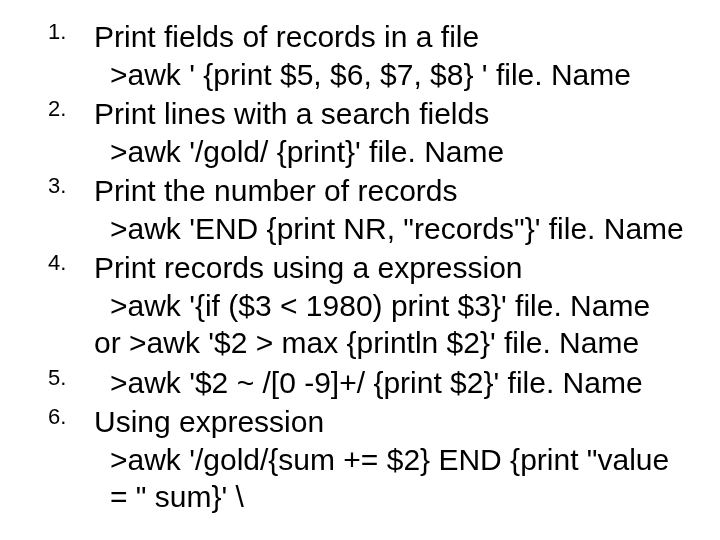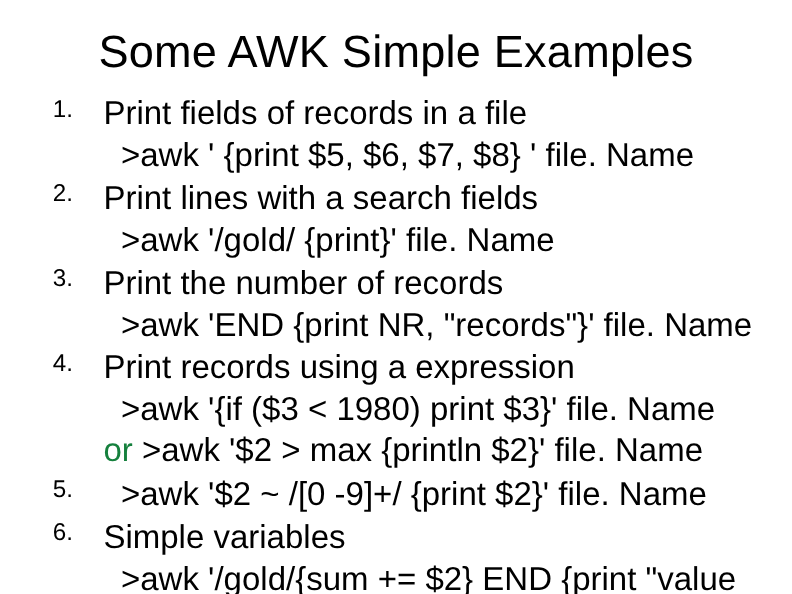--- a/index.html
+++ b/index.html
@@ -45,33 +45,32 @@
       left: -46px;
       top: 0;
       width: 36px;
       text-align: left;
       font-size: 22px;
     }
     .desc { display: block; }
     .code { display: block; margin-left: 16px; }
     .alt { display: block; }
     .or-word {
-      color: #15803d;
+      color: #000000;
     }
     .cont {
       display: block;
       padding-left: 96px;
       margin-top: 24px;
     }
   </style>
 </head>
 <body>
 
 <div class="slide">
-  <h1 class="title">Some AWK Simple Examples</h1>
 
   <ol class="list">
 
     <li>
       <span class="desc">Print fields of records in a file</span>
       <span class="code">&gt;awk ' {print $5, $6, $7, $8} ' file. Name</span>
     </li>
 
     <li>
       <span class="desc">Print lines with a search fields</span>
@@ -87,19 +86,19 @@
       <span class="desc">Print records using a expression</span>
       <span class="code">&gt;awk '{if ($3 &lt; 1980) print $3}' file. Name</span>
       <span class="alt"><span class="or-word">or</span><span> &gt;awk '$2 &gt; max {println $2}' file. Name</span></span>
     </li>
 
     <li>
       <span class="code">&gt;awk '$2 ~ /[0 -9]+/ {print $2}' file. Name</span>
     </li>
 
     <li>
-      <span class="desc">Simple variables</span>
+      <span class="desc">Using expression</span>
       <span class="code">&gt;awk '/gold/{sum += $2} END {print "value = " sum}' \</span>
       <span class="cont">file. Name</span>
     </li>
 
   </ol>
 </div>
 
 </body></html>

